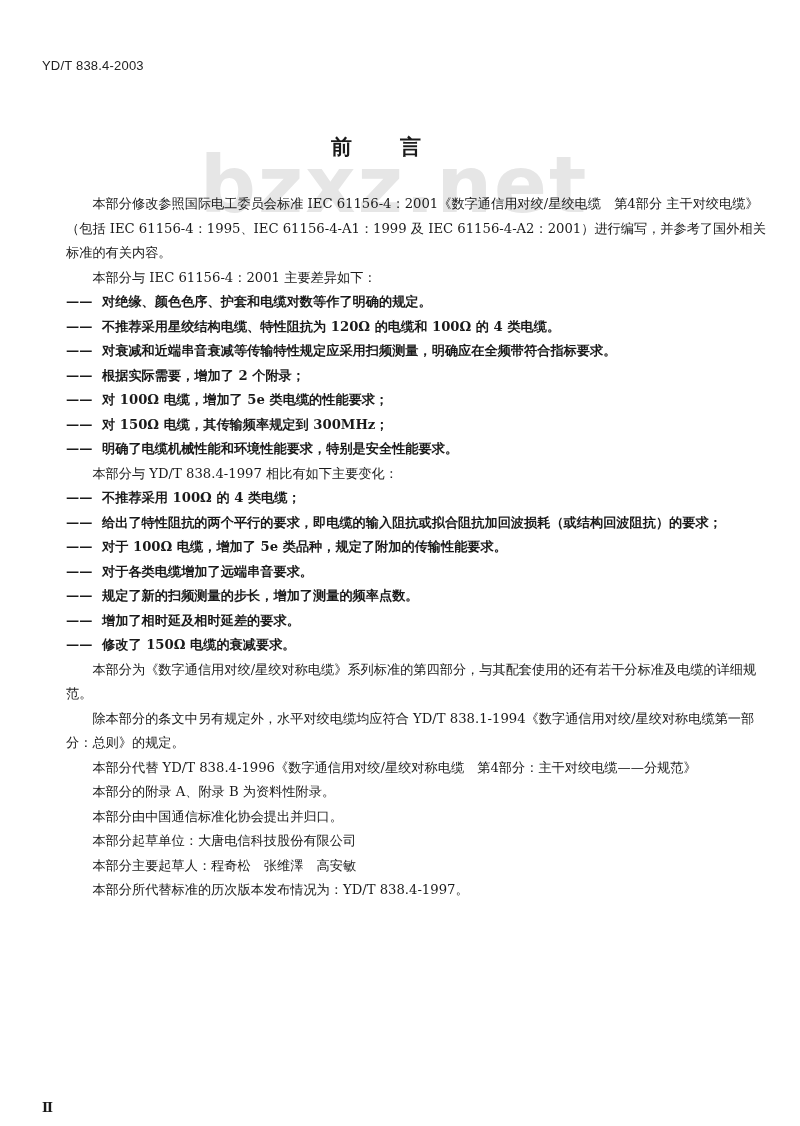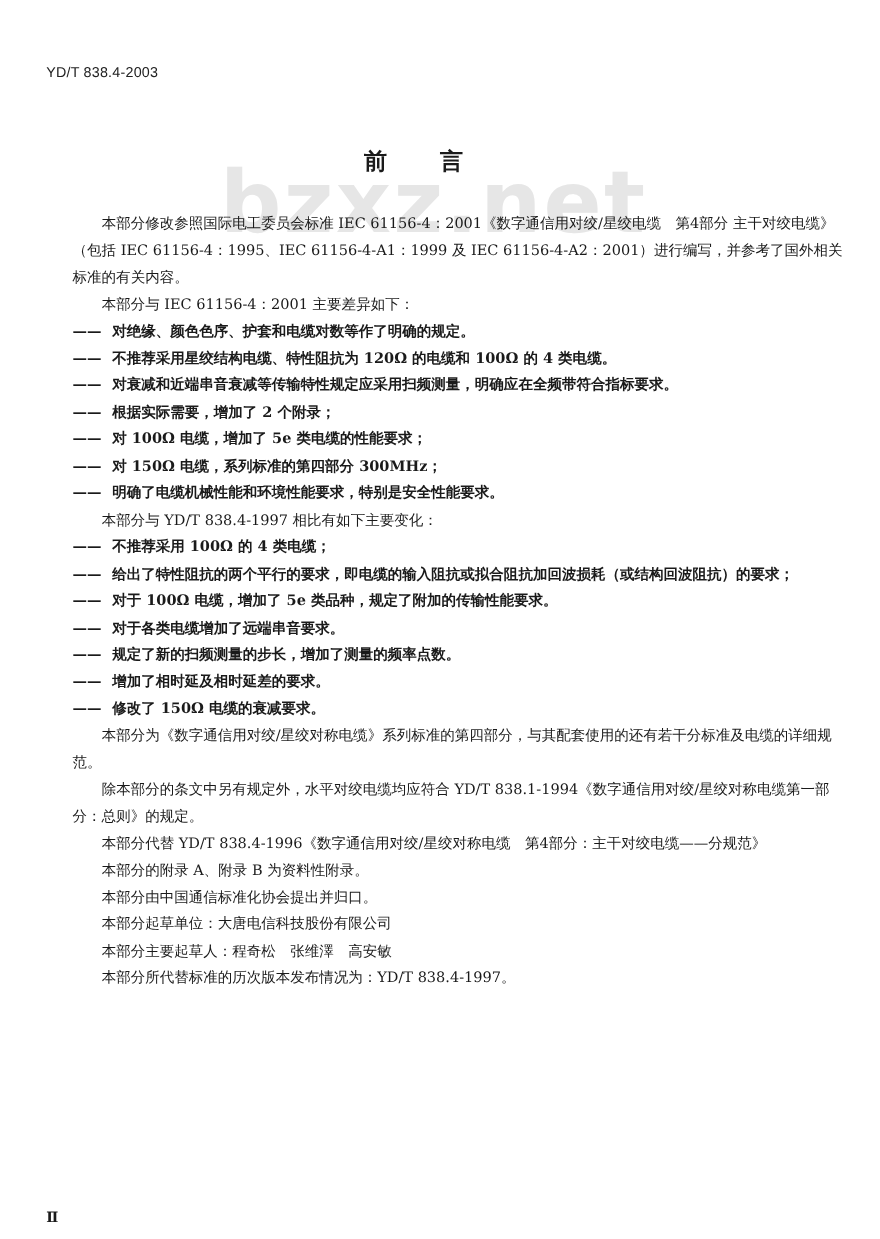--- a/index.html
+++ b/index.html
@@ -26,21 +26,21 @@
 <div class="title">前言</div>
 
 <div class="body-text">
   <p class="p">本部分修改参照国际电工委员会标准 IEC 61156-4：2001《数字通信用对绞/星绞电缆　第4部分 主干对绞电缆》（包括 IEC 61156-4：1995、IEC 61156-4-A1：1999 及 IEC 61156-4-A2：2001）进行编写，并参考了国外相关标准的有关内容。</p>
   <p class="p">本部分与 IEC 61156-4：2001 主要差异如下：</p>
   <p class="li"><span class="dash">——</span><span>对绝缘、颜色色序、护套和电缆对数等作了明确的规定。</span></p>
   <p class="li"><span class="dash">——</span><span>不推荐采用星绞结构电缆、特性阻抗为 120Ω 的电缆和 100Ω 的 4 类电缆。</span></p>
   <p class="li"><span class="dash">——</span><span>对衰减和近端串音衰减等传输特性规定应采用扫频测量，明确应在全频带符合指标要求。</span></p>
   <p class="li"><span class="dash">——</span><span>根据实际需要，增加了 2 个附录；</span></p>
   <p class="li"><span class="dash">——</span><span>对 100Ω 电缆，增加了 5e 类电缆的性能要求；</span></p>
-  <p class="li"><span class="dash">——</span><span>对 150Ω 电缆，系列标准的第四部分 300MHz；</span></p>
+  <p class="li"><span class="dash">——</span><span>对 150Ω 电缆，其传输频率规定到 300MHz；</span></p>
   <p class="li"><span class="dash">——</span><span>明确了电缆机械性能和环境性能要求，特别是安全性能要求。</span></p>
   <p class="p">本部分与 YD/T 838.4-1997 相比有如下主要变化：</p>
   <p class="li"><span class="dash">——</span><span>不推荐采用 100Ω 的 4 类电缆；</span></p>
   <p class="li"><span class="dash">——</span><span>给出了特性阻抗的两个平行的要求，即电缆的输入阻抗或拟合阻抗加回波损耗（或结构回波阻抗）的要求；</span></p>
   <p class="li"><span class="dash">——</span><span>对于 100Ω 电缆，增加了 5e 类品种，规定了附加的传输性能要求。</span></p>
   <p class="li"><span class="dash">——</span><span>对于各类电缆增加了远端串音要求。</span></p>
   <p class="li"><span class="dash">——</span><span>规定了新的扫频测量的步长，增加了测量的频率点数。</span></p>
   <p class="li"><span class="dash">——</span><span>增加了相时延及相时延差的要求。</span></p>
   <p class="li"><span class="dash">——</span><span>修改了 150Ω 电缆的衰减要求。</span></p>
   <p class="p">本部分为《数字通信用对绞/星绞对称电缆》系列标准的第四部分，与其配套使用的还有若干分标准及电缆的详细规范。</p>

